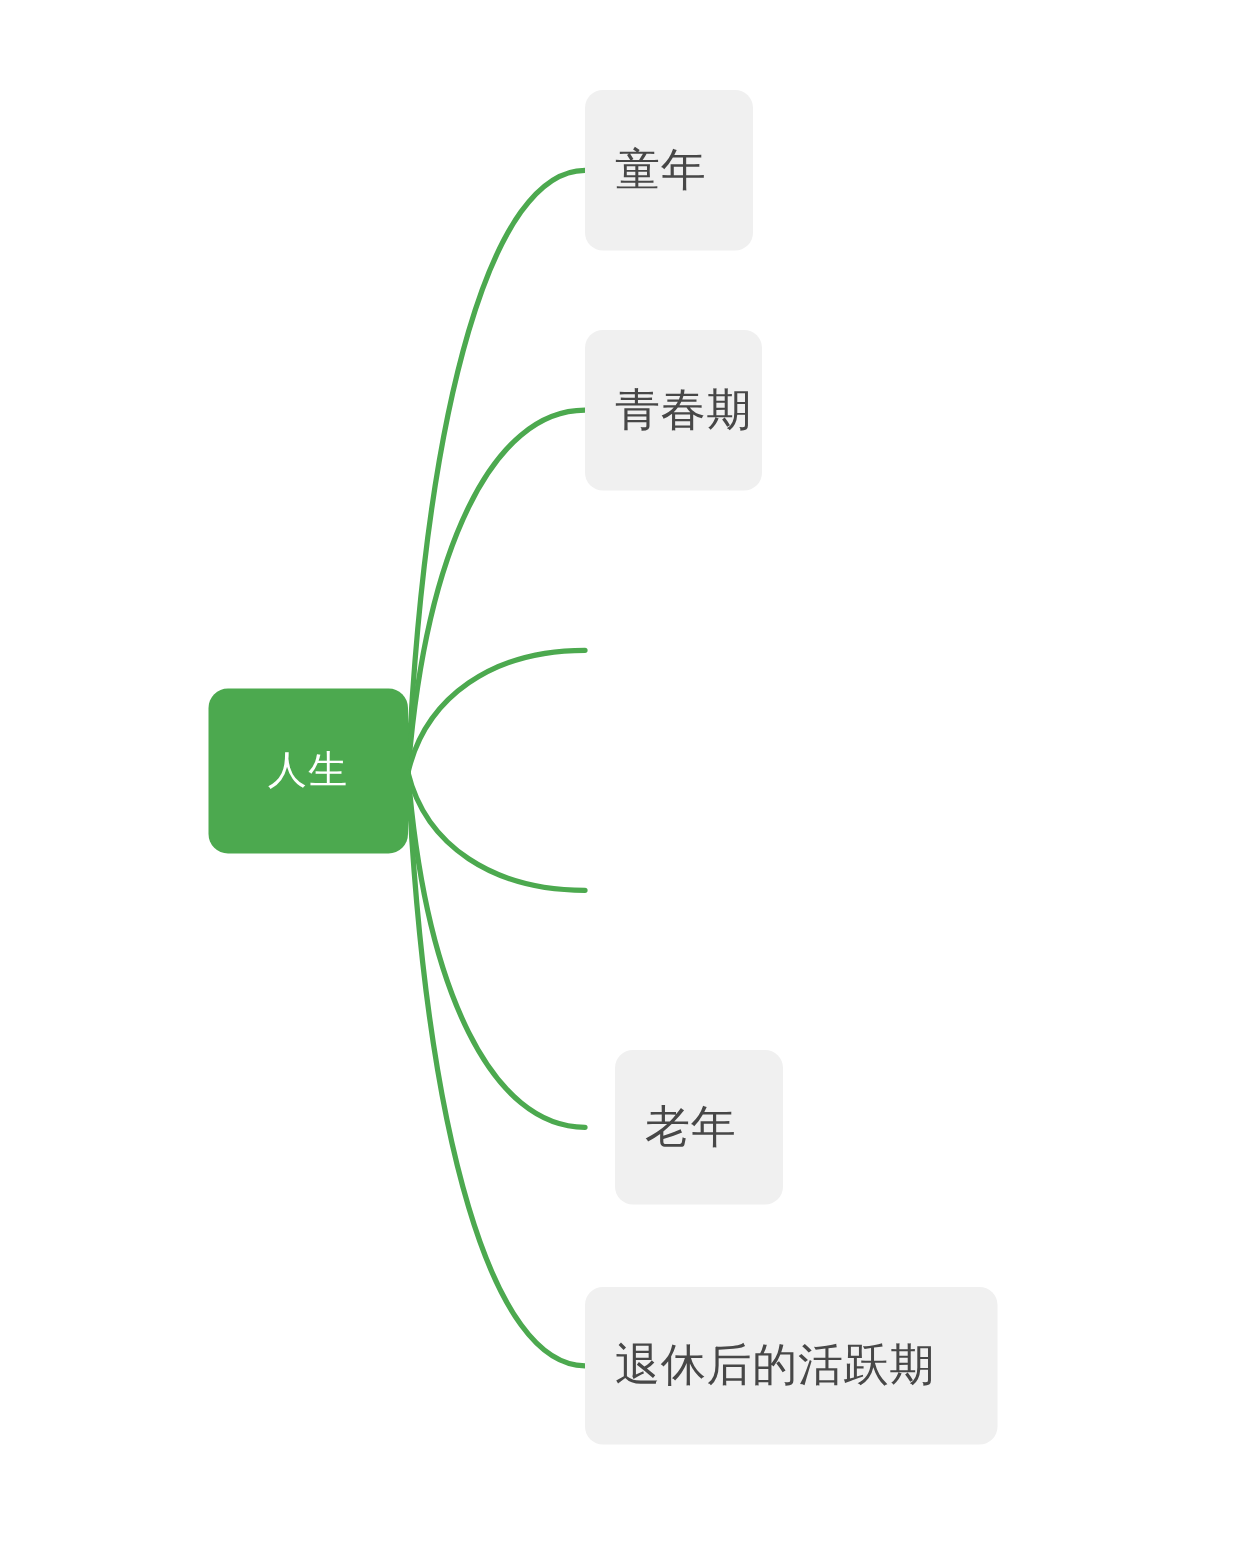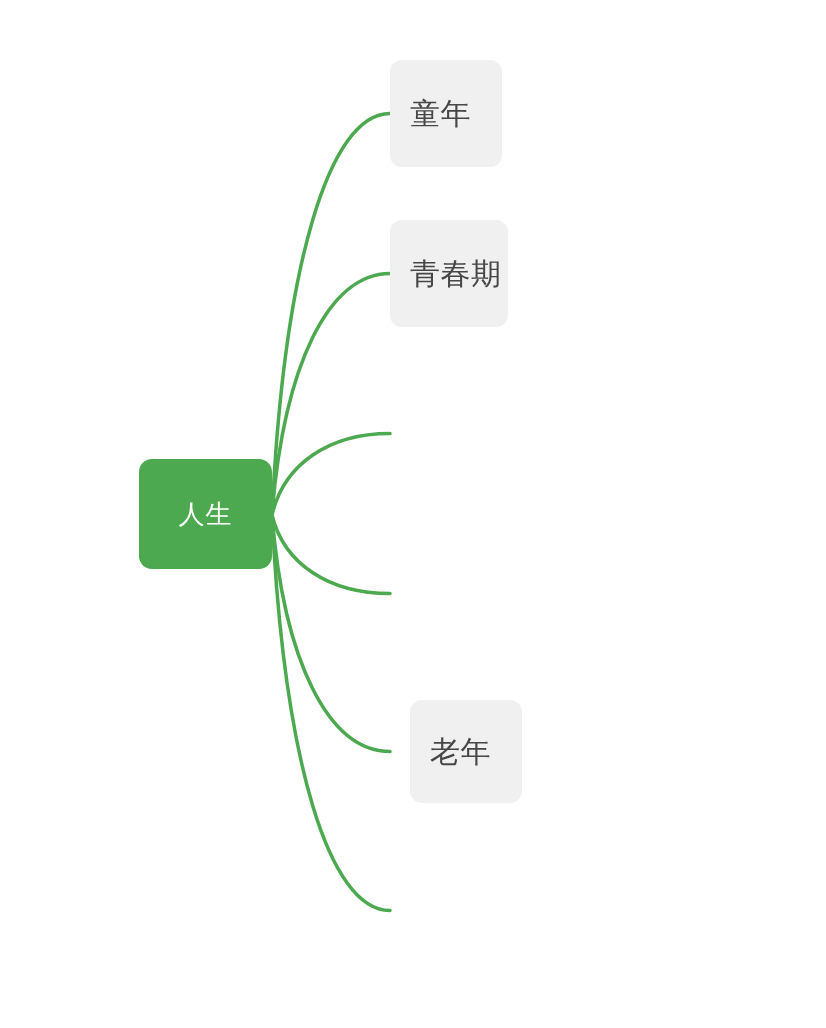--- a/index.html
+++ b/index.html
@@ -88,14 +88,17 @@
   <div class="node node-child" id="node-child-2" style="left: 390px; top: 220px; width: 118px; height: 107px; background: rgb(240, 240, 240);">
     <span class="node-label" style="color: rgb(71, 71, 71);">青春期</span>
   </div>
 
 
 
   <div class="node node-child" id="node-child-5" style="left: 390px; top: 700px; width: 112px; height: 103px; background: rgb(240, 240, 240); margin-left: 20px;">
     <span class="node-label" style="color: rgb(71, 71, 71);">老年</span>
   </div>
 
+  <div class="node node-child" id="node-child-6" style="left: 390px; top: 858px; width: 275px; height: 105px; background: rgb(240, 240, 240);">
+    <span class="node-label" style="color: rgb(71, 71, 71);">退休后的活跃期</span>
+  </div>
 
 </div>
 
 </body></html>

